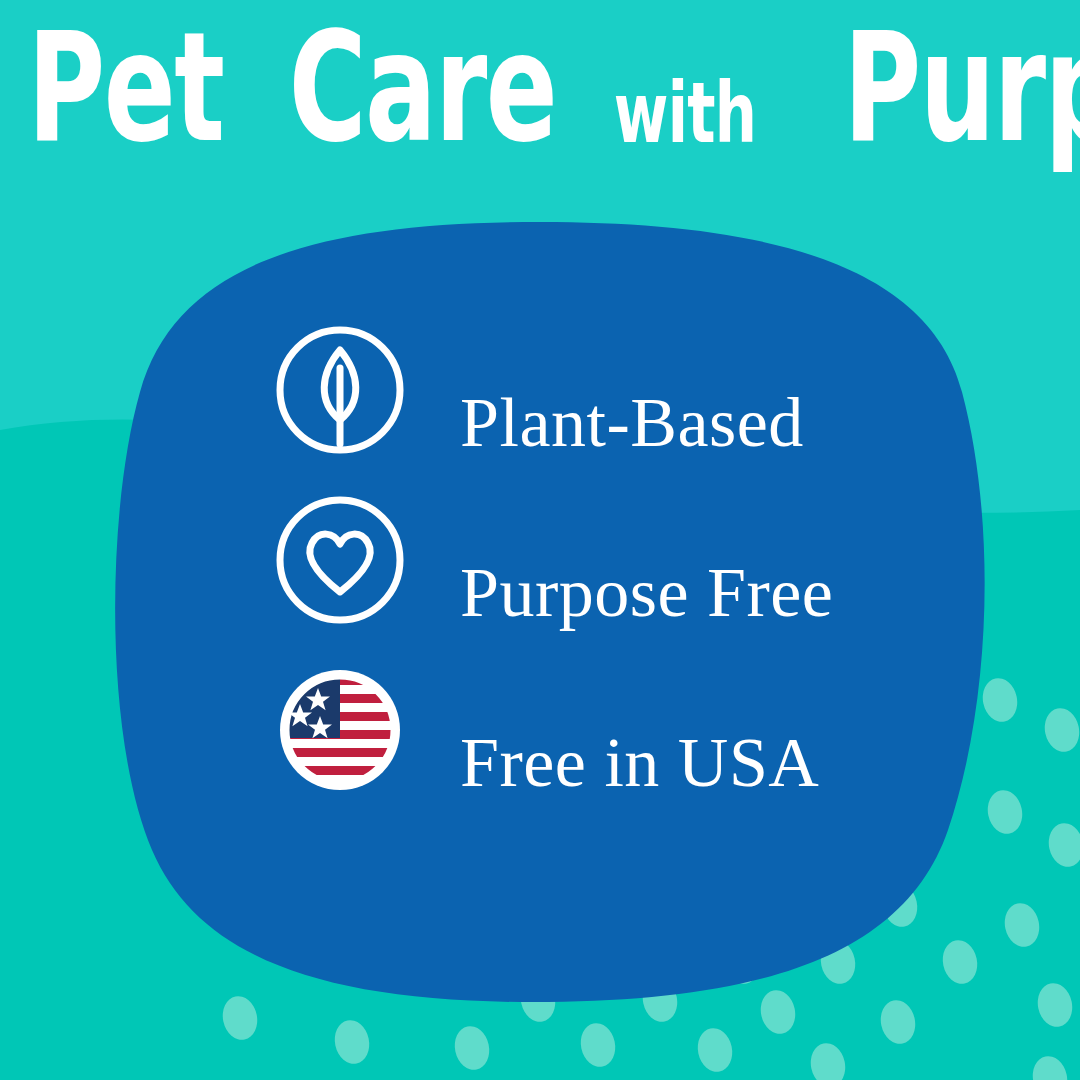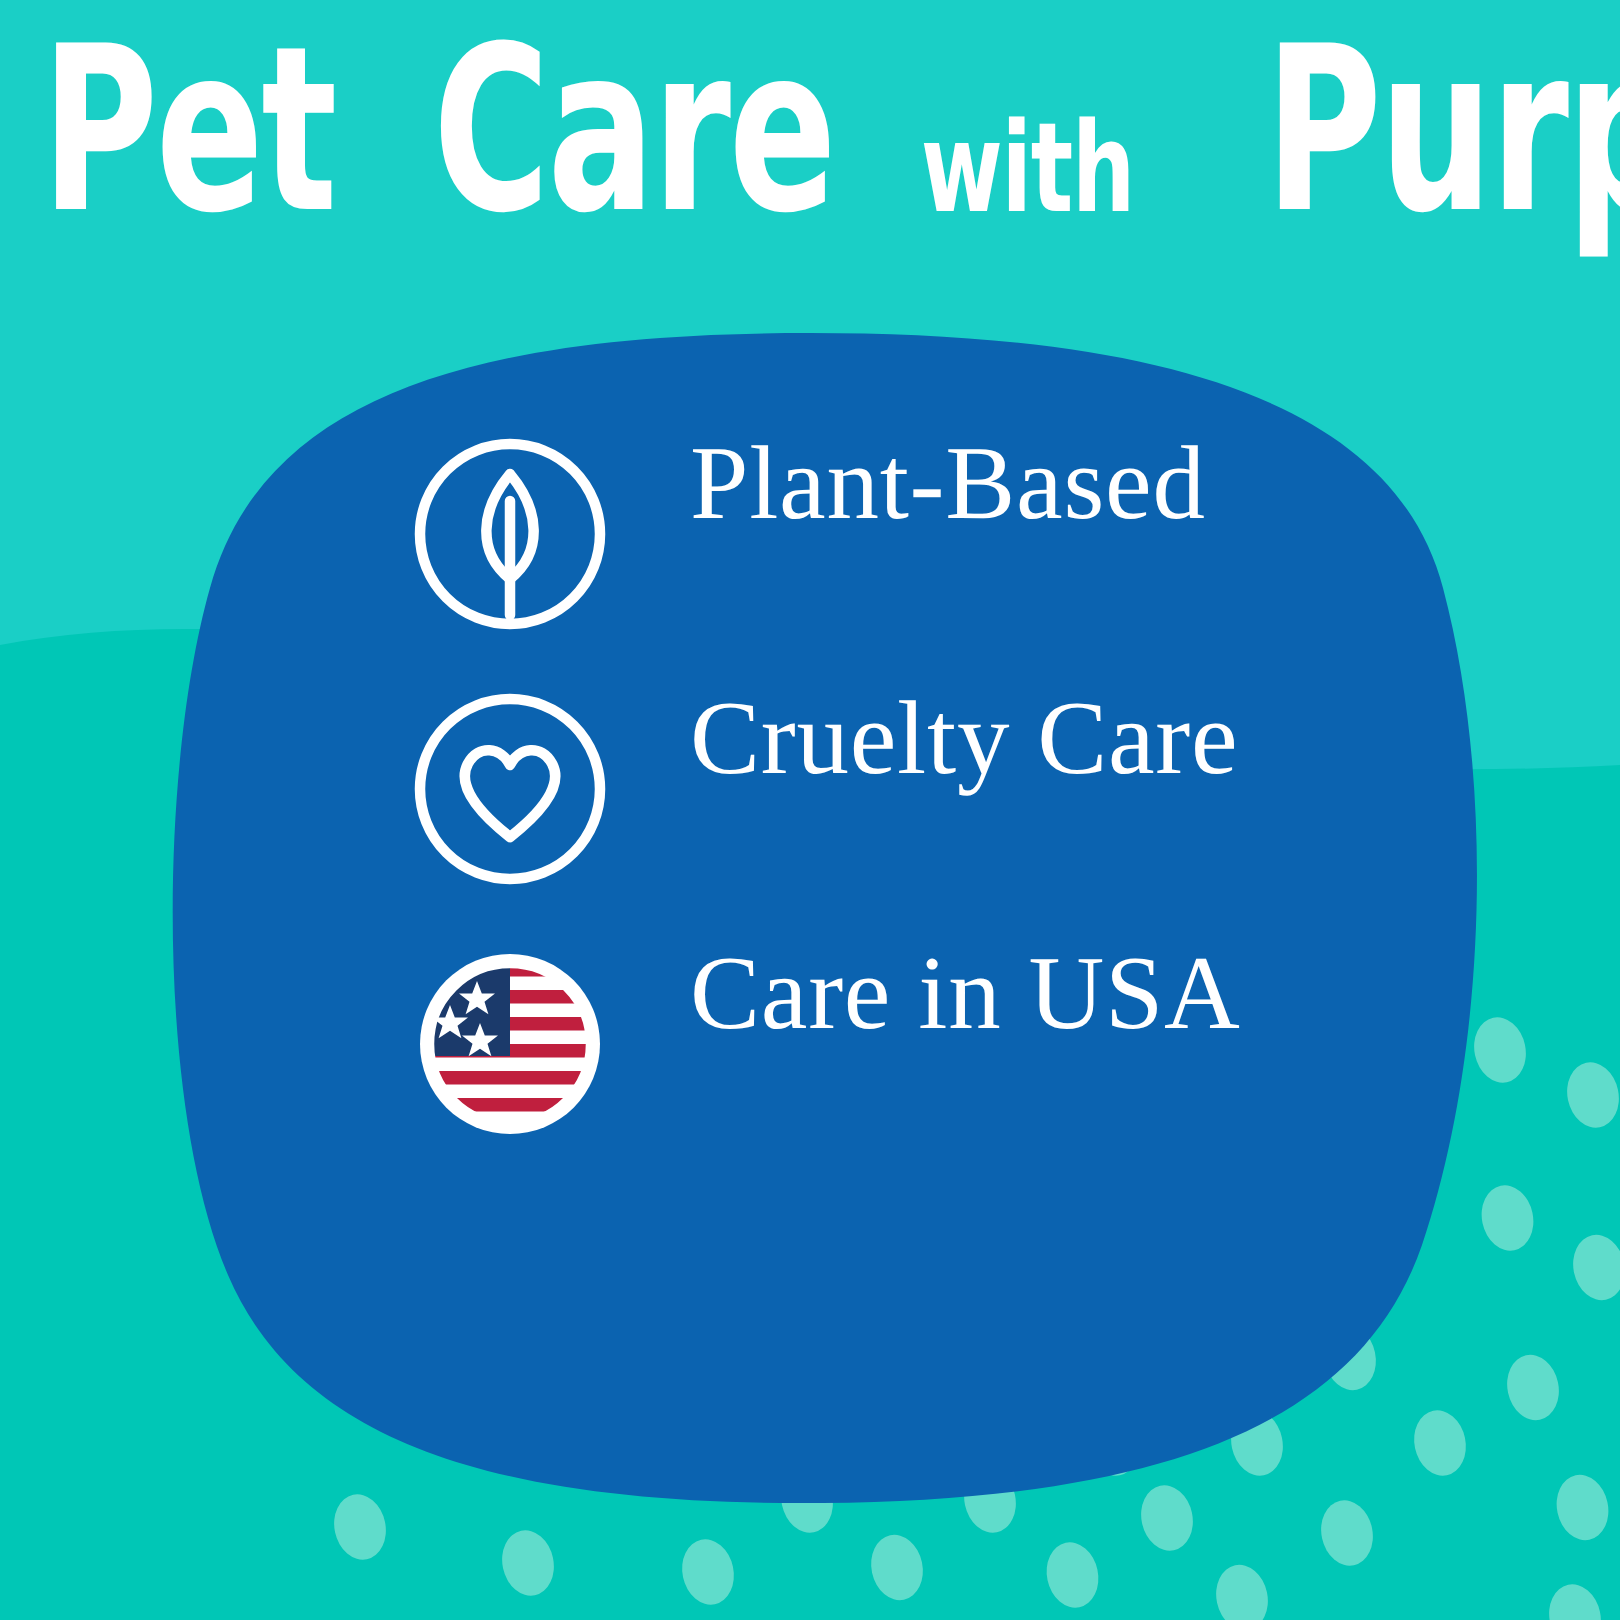--- a/index.html
+++ b/index.html
@@ -59,21 +59,21 @@
   
   #feature-list {
     position: absolute;
     left: 272px;
     top: 288px;
     width: 700px;
     z-index: 6;
   }
   .feature-row {
     display: flex;
-    align-items: flex-start;
+    align-items: flex-end;
     height: 170px;
   }
   .feature-icon {
     width: 136px;
     height: 136px;
     flex: 0 0 136px;
     display: block;
   }
   .feature-label {
     margin-left: 52px;
@@ -148,21 +148,21 @@
         <line x1="68" y1="46" x2="68" y2="122" stroke="#ffffff" stroke-width="7" stroke-linecap="round"></line>
       </svg>
       <div class="feature-label">Plant-Based</div>
     </div>
 
     <div class="feature-row">
       <svg class="feature-icon" viewBox="0 0 136 136">
         <circle cx="68" cy="68" r="60" fill="none" stroke="#ffffff" stroke-width="7"></circle>
         <path d="M68,100 C40,78 34,62 40,51 C47,38 62,40 68,52 C74,40 89,38 96,51 C102,62 96,78 68,100 Z" fill="none" stroke="#ffffff" stroke-width="7" stroke-linejoin="round"></path>
       </svg>
-      <div class="feature-label">Cruelty Care</div>
+      <div class="feature-label">Purpose Free</div>
     </div>
 
 
     <div class="feature-row">
       <svg class="feature-icon" viewBox="0 0 136 136">
         <defs>
           <clipPath id="flagCircle">
               <circle cx="68" cy="68" r="54"></circle>
             </clipPath>
         </defs>
@@ -178,17 +178,17 @@
           <rect x="8" y="104" width="120" height="9" fill="#C01F3E"></rect>
 
           <rect x="8" y="14" width="60" height="62" fill="#1B3A6B"></rect>
 
           <polygon fill="#ffffff" points="46,26 49.2,34.4 58,34.4 51,39.8 53.6,48.2 46,43.1 38.4,48.2 41,39.8 34,34.4 42.8,34.4"></polygon>
           <polygon fill="#ffffff" points="28,42 31.2,50.4 40,50.4 33,55.8 35.6,64.2 28,59.1 20.4,64.2 23,55.8 16,50.4 24.8,50.4"></polygon>
           <polygon fill="#ffffff" points="48,54 51.2,62.4 60,62.4 53,67.8 55.6,76.2 48,71.1 40.4,76.2 43,67.8 36,62.4 44.8,62.4"></polygon>
         </g>
         <circle cx="68" cy="68" r="54" fill="none" stroke="#ffffff" stroke-width="7"></circle>
       </svg>
-      <div class="feature-label">Care in USA</div>
+      <div class="feature-label">Free in USA</div>
     </div>
 
   </div>
 </div>
 
 </body></html>

